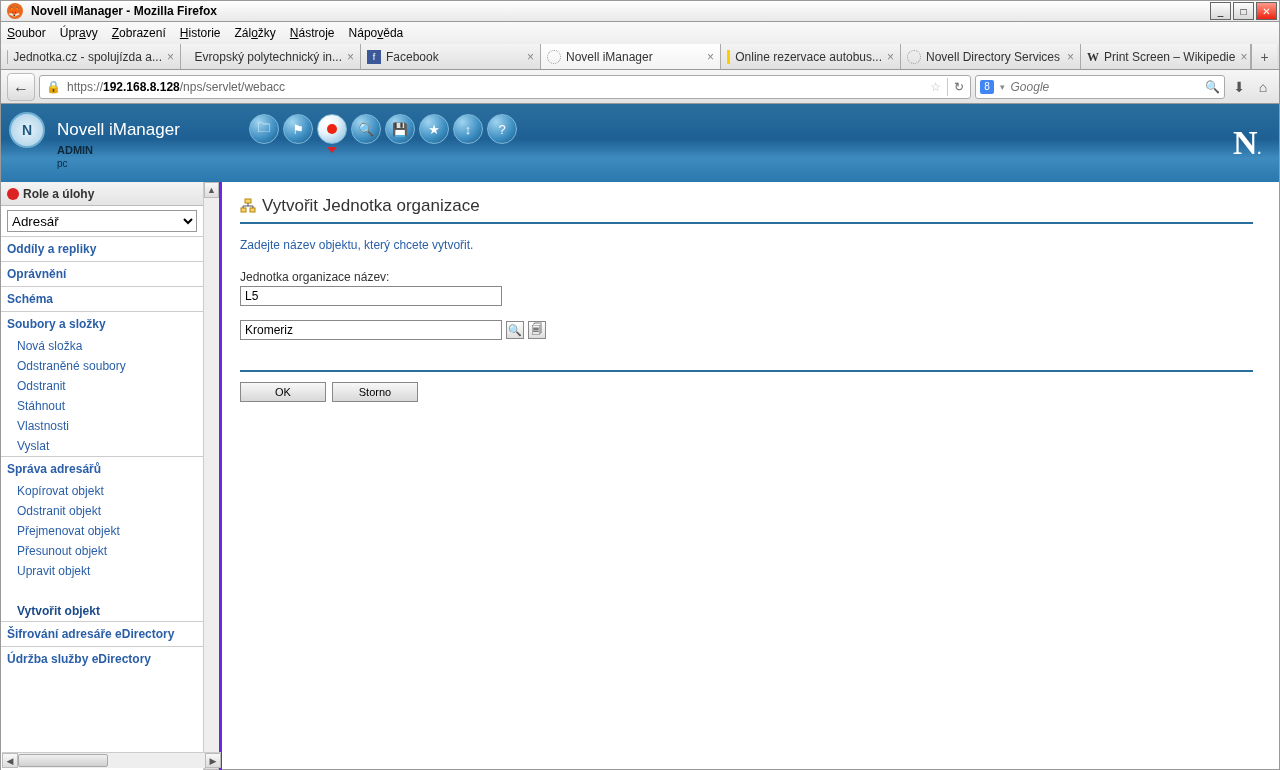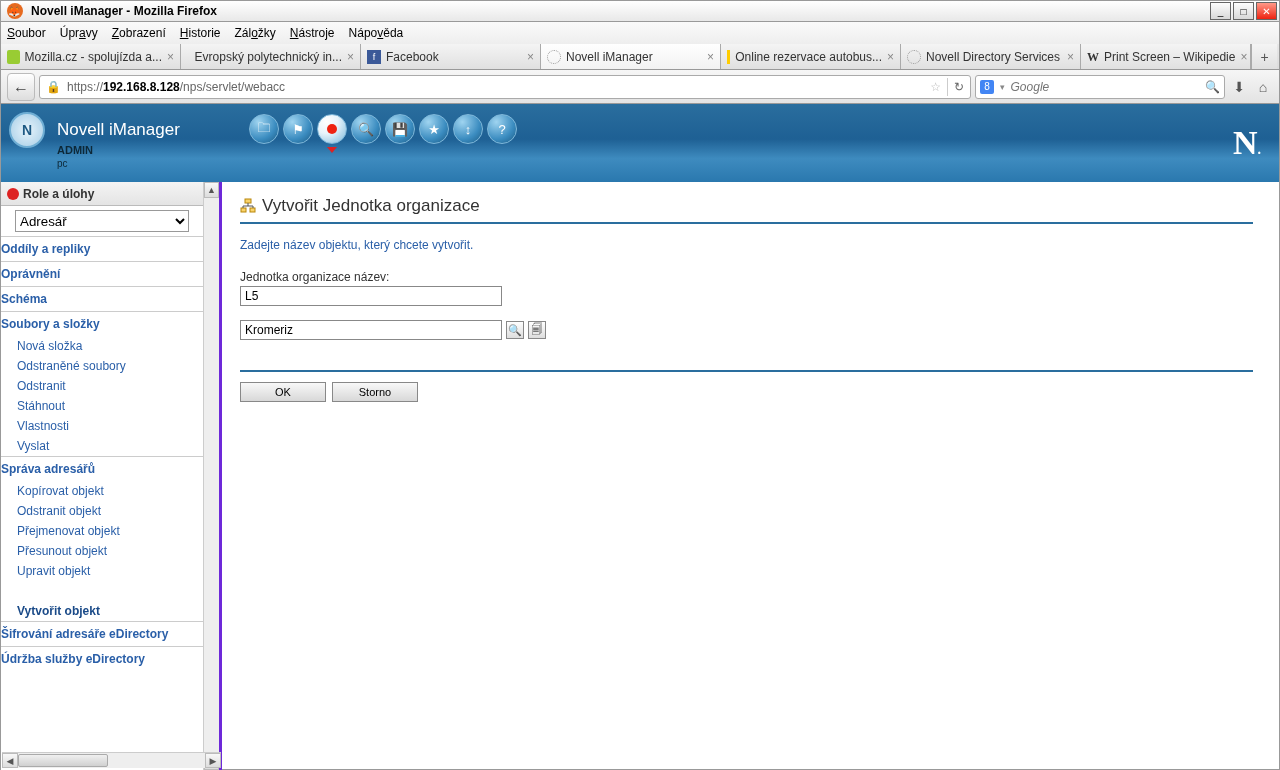--- a/index.html
+++ b/index.html
@@ -52,23 +52,23 @@
 
 .app-body{display:flex;height:588px;}
 .sidebar{width:221px;background:#fff;border-right:3px solid #6d28d9;position:relative;overflow-y:auto;}
 .side-scroll{position:absolute;right:0;top:0;bottom:0;width:16px;background:#eee;border-left:1px solid #ccc;}
 .side-scroll .up,.side-scroll .dn{height:16px;background:linear-gradient(#f8f8f8,#ddd);border:1px solid #bbb;display:flex;align-items:center;justify-content:center;font-size:9px;color:#555;}
 .side-scroll .dn{position:absolute;bottom:0;left:0;right:0;}
 .side-inner{padding-right:16px;}
 
 .panel-hdr{height:24px;background:linear-gradient(#f4f4f4,#e4e4e4);border-bottom:1px solid #bbb;display:flex;align-items:center;padding:0 6px;gap:4px;font-weight:bold;color:#333;}
 .red-ico{width:12px;height:12px;border-radius:50%;background:#d22;display:inline-block;}
-.select-row{padding:4px 14px;}
+.select-row{padding:4px 6px;}
 .select-row select{width:100%;height:22px;border:1px solid #999;background:#fff;}
-.cat{padding:5px 0;color:#2a5fa8;font-weight:bold;border-top:1px solid #ccc;}
+.cat{padding:5px 6px;color:#2a5fa8;font-weight:bold;border-top:1px solid #ccc;}
 .cat:first-of-type{border-top:none;}
 .subitem{padding:3px 6px 3px 16px;color:#2a5fa8;}
 .subitem.selected{font-weight:bold;color:#1a4a88;margin-top:20px;}
 
 .hscroll{position:absolute;left:1px;bottom:1px;width:219px;height:16px;background:#eee;border-top:1px solid #ccc;display:flex;}
 .hscroll .lt,.hscroll .rt{width:16px;background:linear-gradient(#f8f8f8,#ddd);border:1px solid #bbb;display:flex;align-items:center;justify-content:center;font-size:9px;color:#555;}
 .hscroll .track{flex:1;position:relative;}
 .hscroll .thumb{position:absolute;left:0;top:1px;bottom:1px;width:90px;background:linear-gradient(#f0f0f0,#d0d0d0);border:1px solid #aaa;border-radius:2px;}
 
 .main{flex:1;padding:14px 26px 14px 18px;overflow:auto;}
@@ -104,21 +104,21 @@
   <span><u>Z</u>obrazení</span>
   <span><u>H</u>istorie</span>
   <span>Zál<u>o</u>žky</span>
   <span><u>N</u>ástroje</span>
   <span>Nápo<u>v</u>ěda</span>
 </div>
 
 <div class="tabstrip">
   <div class="btab">
       <span class="tab-ico" style="background:#9c3;border-radius:2px;"></span>
-      <span>Mozilla.cz - spolujízda a...</span>
+      <span>Jednotka.cz - spolujízda a...</span>
       <span class="x">×</span>
     </div>
   <div class="btab">
       <span class="tab-ico"></span>
       <span>Evropský polytechnický in...</span>
       <span class="x">×</span>
     </div>
   <div class="btab">
       <span class="tab-ico" style="background:#3b5998;color:#fff;font-size:9px;text-align:center;line-height:14px;">f</span>
       <span>Facebook</span>

